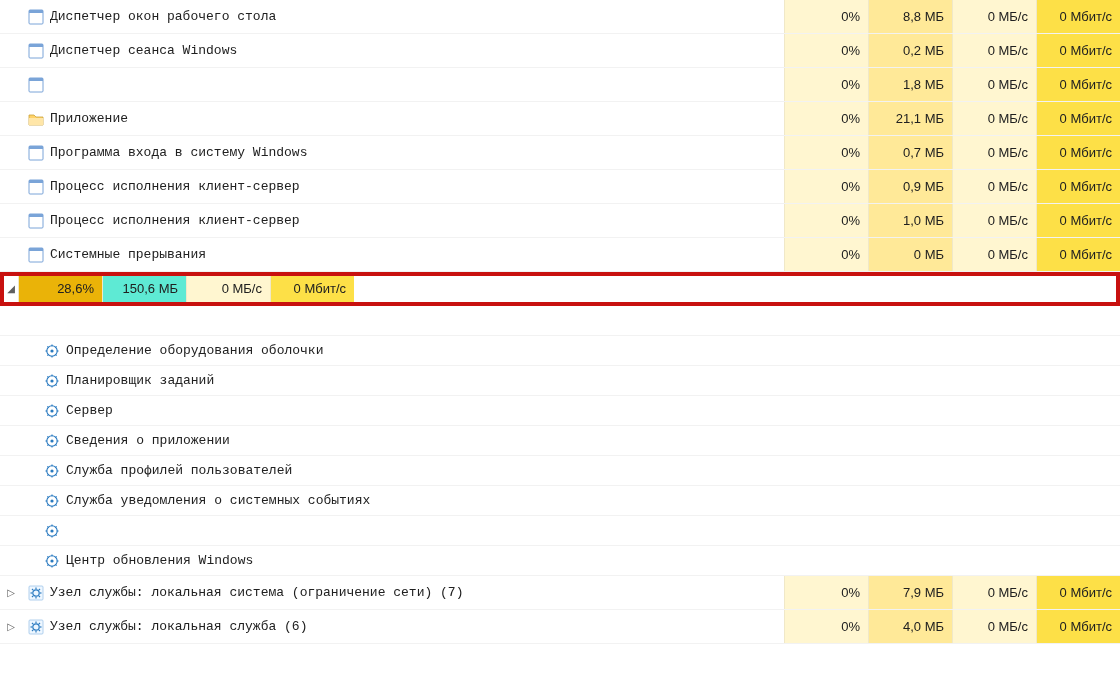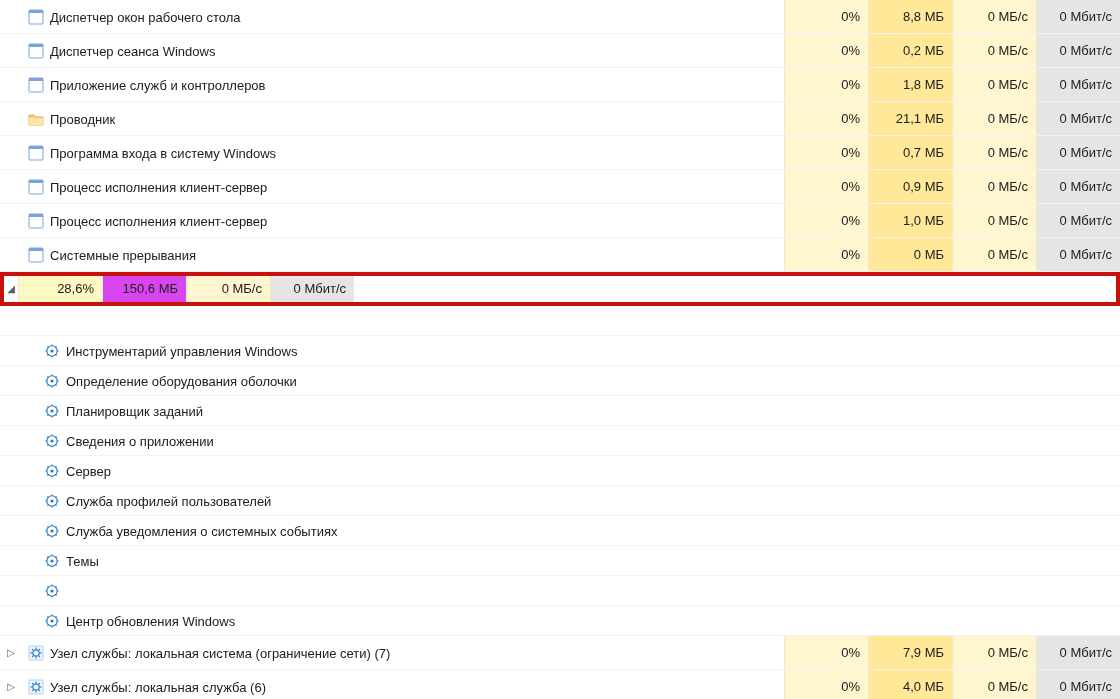--- a/index.html
+++ b/index.html
@@ -36,23 +36,24 @@
   .icon {
     width: 16px; height: 16px;
     margin: 0 6px 0 4px;
     flex-shrink: 0;
     display: inline-block;
   }
   .icon svg { width: 16px; height: 16px; display: block; }
   .name-cell {
     flex: 1 1 auto;
     display: flex;
-    align-items: flex-end;
+    align-items: center;
     overflow: hidden;
     padding-left: 2px;
+    font-family: Liberation Mono, monospace;
   }
   .indent { display: inline-block; height: 1px; flex-shrink: 0; }
   .name-cell span.label {
     white-space: nowrap;
     overflow: hidden;
     text-overflow: ellipsis;
   }
   .col {
     width: 84px;
     text-align: right;
@@ -61,24 +62,24 @@
     border-left: 1px solid #f0e8c8;
     height: 100%;
     display: flex;
     align-items: center;
     justify-content: flex-end;
     flex-shrink: 0;
   }
   .col.cpu  { background: #fff6d0; }
   .col.mem  { background: #ffe998; }
   .col.disk { background: #fff6d0; }
-  .col.net  { background: #e5e5e5; }
+  .col.net  { background: #fde047; }
   .col.blank { background: #ffffff; border-left-color: #ffffff; }
-  .row.hl .col.cpu  { background: #fef9c3; }
-  .row.hl .col.mem  { background: #d946ef; }
+  .row.hl .col.cpu  { background: #eab308; }
+  .row.hl .col.mem  { background: #5eead4; }
   .row.child .name-cell { padding-left: 0; }
 </style>
 </head>
 <body>
 
 <div class="tm" id="root">
     <div class="row">
       <div class="expander empty"></div>
       <div class="name-cell">
         <span class="indent" style="width: 4px;"></span>
@@ -112,37 +113,36 @@
     </div>
     <div class="row">
       <div class="expander empty"></div>
       <div class="name-cell">
         <span class="indent" style="width: 4px;"></span>
         <span class="icon">
           <svg viewBox="0 0 16 16">
             <use href="#i-app"></use>
           </svg>
         </span>
-        <span class="label">Приложение служб и контроллеров</span>
       </div>
       <div class="col cpu">0%</div>
       <div class="col mem">1,8 МБ</div>
       <div class="col disk">0 МБ/c</div>
       <div class="col net">0 Мбит/с</div>
     </div>
     <div class="row">
       <div class="expander empty"></div>
       <div class="name-cell">
         <span class="indent" style="width: 4px;"></span>
         <span class="icon">
           <svg viewBox="0 0 16 16">
             <use href="#i-folder"></use>
           </svg>
         </span>
-        <span class="label">Проводник</span>
+        <span class="label">Приложение</span>
       </div>
       <div class="col cpu">0%</div>
       <div class="col mem">21,1 МБ</div>
       <div class="col disk">0 МБ/c</div>
       <div class="col net">0 Мбит/с</div>
     </div>
     <div class="row">
       <div class="expander empty"></div>
       <div class="name-cell">
         <span class="indent" style="width: 4px;"></span>
@@ -222,36 +222,20 @@
     </div>
     <div class="row child">
       <div class="expander empty"></div>
       <div class="name-cell">
         <span class="indent" style="width: 22px;"></span>
         <span class="icon">
           <svg viewBox="0 0 16 16">
             <use href="#i-service"></use>
           </svg>
         </span>
-        <span class="label">Инструментарий управления Windows</span>
-      </div>
-      <div class="col blank cpu"></div>
-      <div class="col blank mem"></div>
-      <div class="col blank disk"></div>
-      <div class="col blank net"></div>
-    </div>
-    <div class="row child">
-      <div class="expander empty"></div>
-      <div class="name-cell">
-        <span class="indent" style="width: 22px;"></span>
-        <span class="icon">
-          <svg viewBox="0 0 16 16">
-            <use href="#i-service"></use>
-          </svg>
-        </span>
         <span class="label">Определение оборудования оболочки</span>
       </div>
       <div class="col blank cpu"></div>
       <div class="col blank mem"></div>
       <div class="col blank disk"></div>
       <div class="col blank net"></div>
     </div>
     <div class="row child">
       <div class="expander empty"></div>
       <div class="name-cell">
@@ -270,85 +254,69 @@
     </div>
     <div class="row child">
       <div class="expander empty"></div>
       <div class="name-cell">
         <span class="indent" style="width: 22px;"></span>
         <span class="icon">
           <svg viewBox="0 0 16 16">
             <use href="#i-service"></use>
           </svg>
         </span>
+        <span class="label">Сервер</span>
+      </div>
+      <div class="col blank cpu"></div>
+      <div class="col blank mem"></div>
+      <div class="col blank disk"></div>
+      <div class="col blank net"></div>
+    </div>
+    <div class="row child">
+      <div class="expander empty"></div>
+      <div class="name-cell">
+        <span class="indent" style="width: 22px;"></span>
+        <span class="icon">
+          <svg viewBox="0 0 16 16">
+            <use href="#i-service"></use>
+          </svg>
+        </span>
         <span class="label">Сведения о приложении</span>
       </div>
       <div class="col blank cpu"></div>
       <div class="col blank mem"></div>
       <div class="col blank disk"></div>
       <div class="col blank net"></div>
     </div>
     <div class="row child">
       <div class="expander empty"></div>
       <div class="name-cell">
         <span class="indent" style="width: 22px;"></span>
         <span class="icon">
           <svg viewBox="0 0 16 16">
             <use href="#i-service"></use>
           </svg>
         </span>
-        <span class="label">Сервер</span>
-      </div>
-      <div class="col blank cpu"></div>
-      <div class="col blank mem"></div>
-      <div class="col blank disk"></div>
-      <div class="col blank net"></div>
-    </div>
-    <div class="row child">
-      <div class="expander empty"></div>
-      <div class="name-cell">
-        <span class="indent" style="width: 22px;"></span>
-        <span class="icon">
-          <svg viewBox="0 0 16 16">
-            <use href="#i-service"></use>
-          </svg>
-        </span>
         <span class="label">Служба профилей пользователей</span>
       </div>
       <div class="col blank cpu"></div>
       <div class="col blank mem"></div>
       <div class="col blank disk"></div>
       <div class="col blank net"></div>
     </div>
     <div class="row child">
       <div class="expander empty"></div>
       <div class="name-cell">
         <span class="indent" style="width: 22px;"></span>
         <span class="icon">
           <svg viewBox="0 0 16 16">
             <use href="#i-service"></use>
           </svg>
         </span>
         <span class="label">Служба уведомления о системных событиях</span>
-      </div>
-      <div class="col blank cpu"></div>
-      <div class="col blank mem"></div>
-      <div class="col blank disk"></div>
-      <div class="col blank net"></div>
-    </div>
-    <div class="row child">
-      <div class="expander empty"></div>
-      <div class="name-cell">
-        <span class="indent" style="width: 22px;"></span>
-        <span class="icon">
-          <svg viewBox="0 0 16 16">
-            <use href="#i-service"></use>
-          </svg>
-        </span>
-        <span class="label">Темы</span>
       </div>
       <div class="col blank cpu"></div>
       <div class="col blank mem"></div>
       <div class="col blank disk"></div>
       <div class="col blank net"></div>
     </div>
     <div class="row child">
       <div class="expander empty"></div>
       <div class="name-cell">
         <span class="indent" style="width: 22px;"></span>

